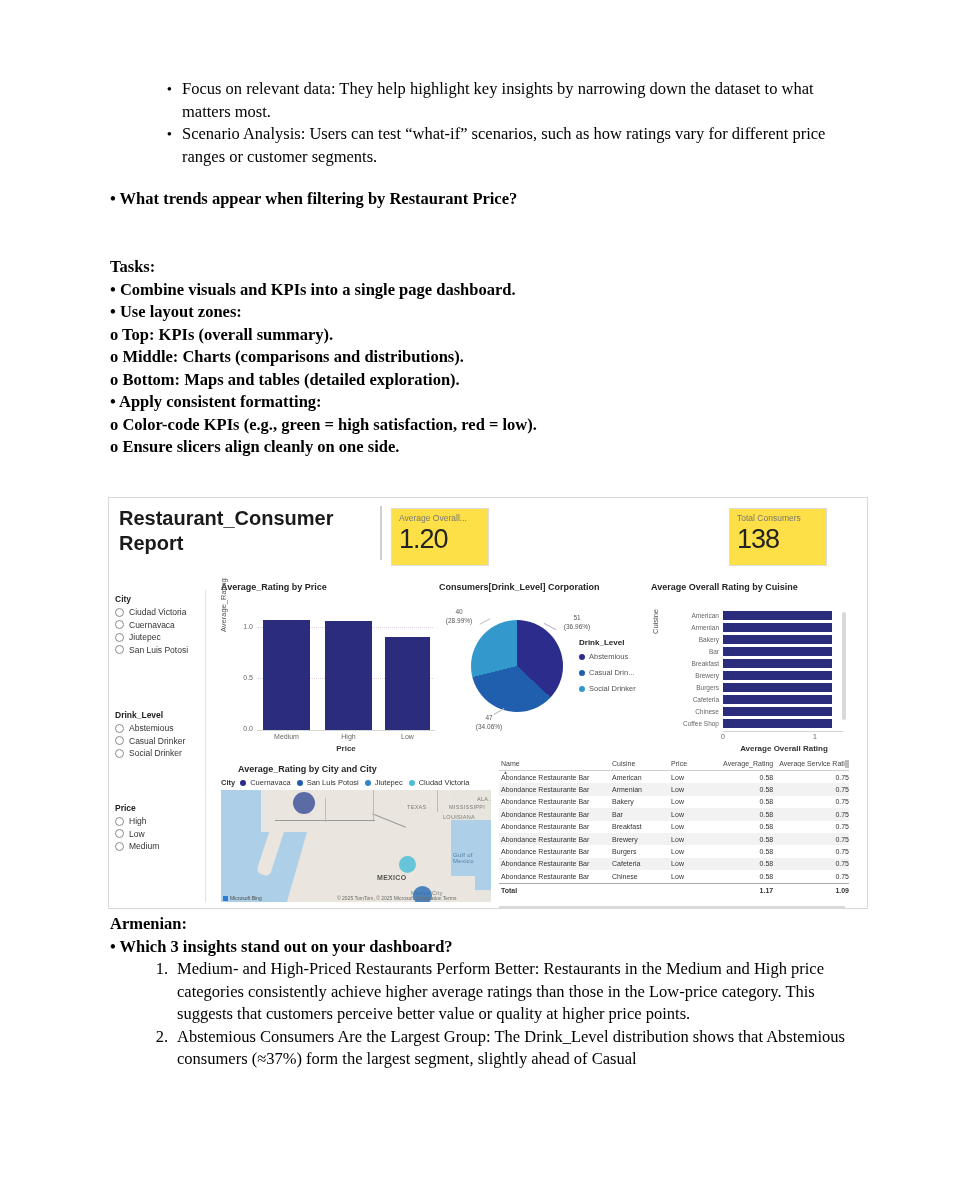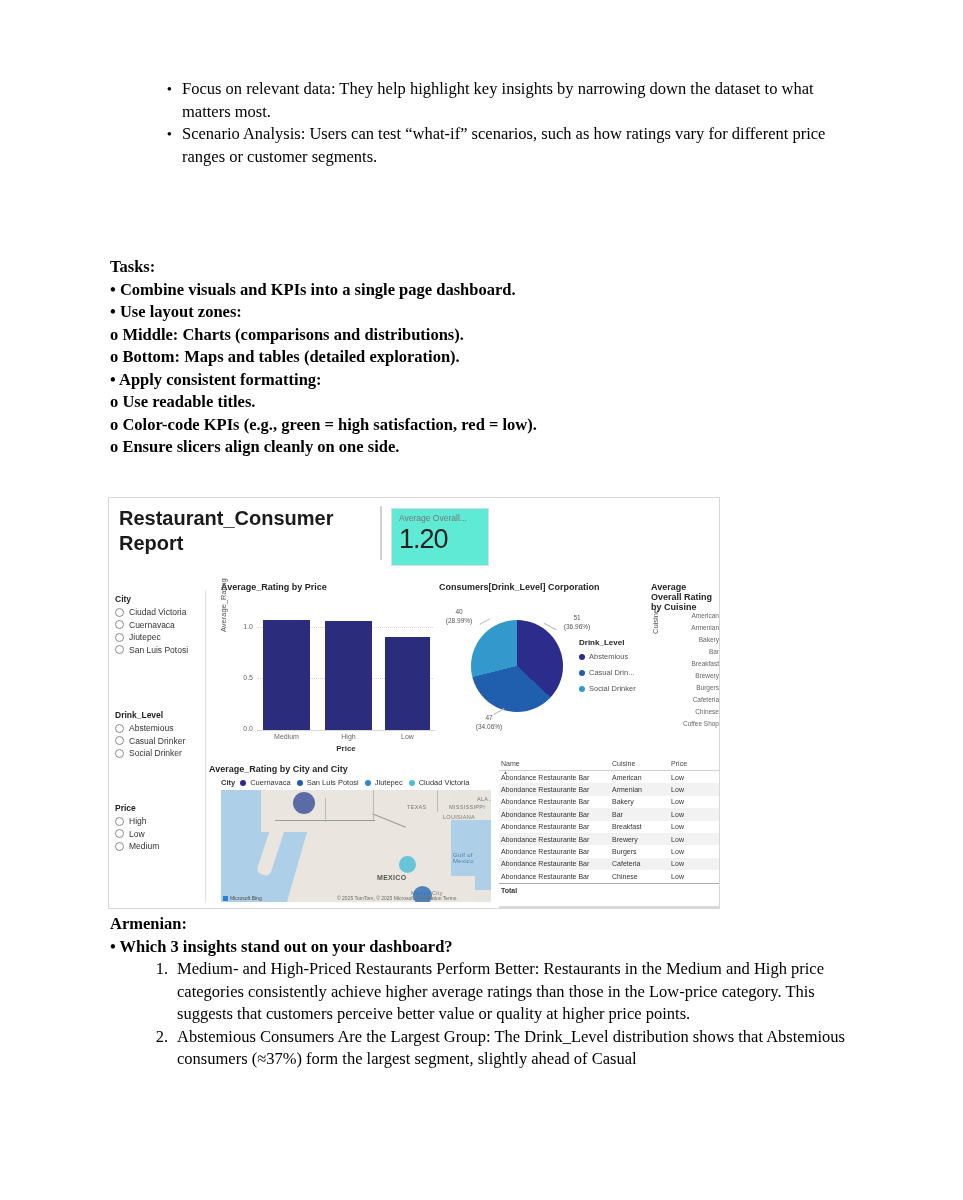--- a/index.html
+++ b/index.html
@@ -17,31 +17,31 @@
 
   .bold-line{font-weight:bold;font-size:16.5px;line-height:22.5px;}
 
   ol.numbered{margin:0;padding:0;list-style:none;}
   .num-row{display:flex;align-items:flex-start;}
   .num-mark{width:58px;flex:0 0 58px;text-align:right;padding-right:9px;
             font-size:16.5px;line-height:22.5px;}
   .num-text{font-size:16.5px;line-height:22.5px;}
 
   
-  .dash{position:absolute;left:108px;top:497px;width:612px;height:412px;
+  .dash{position:absolute;left:108px;top:497px;width:760px;height:412px;
         background:#fff;border:1px solid #d8d8d8;box-sizing:border-box;
         font-family:"Liberation Sans", sans-serif;overflow:hidden;}
 
   
   .dash-title{position:absolute;left:10px;top:8px;width:255px;
         font-size:20px;font-weight:bold;color:#1a1a1a;line-height:25px;
         font-family:"Liberation Sans", sans-serif;}
   .title-sep{position:absolute;left:271px;top:8px;width:2px;height:54px;background:#d0d0d0;}
 
-  .kpi{position:absolute;top:10px;height:56px;border:1px solid #dcdcdc;background:#5eead4;}
+  .kpi{position:absolute;top:10px;height:56px;border:1px solid #dcdcdc;background:#fde047;}
   .kpi-label{position:absolute;left:7px;top:4px;font-size:8.5px;color:#777;
              white-space:nowrap;overflow:hidden;}
   .kpi-value{position:absolute;left:7px;top:15px;font-size:27px;color:#222;
              letter-spacing:-1px;white-space:nowrap;}
 
   
   .slicer{position:absolute;left:6px;font-size:8.5px;color:#333;}
   .slicer-title{font-weight:bold;font-size:8.5px;color:#222;margin-bottom:3px;}
   .slicer-opt{display:flex;align-items:center;margin-bottom:2.5px;}
   .radio{width:7px;height:7px;border:1px solid #8a8a8a;border-radius:50%;
@@ -127,30 +127,31 @@
       <span class="bullet-dot">•</span>
       <span class="bullet-text">Focus on relevant data: They help highlight key insights by narrowing down the dataset to what matters most.</span>
     </li>
     <li class="bullet-row" style="margin-top:0px;">
       <span class="bullet-dot">•</span>
       <span class="bullet-text">Scenario Analysis: Users can test “what-if” scenarios, such as how ratings vary for different price ranges or customer segments.</span>
     </li>
   </ul>
 
   <div style="position:absolute;left:110px;top:188px;width:760px;">
+    <div class="bold-line">• What trends appear when filtering by Restaurant Price?</div>
   </div>
 
   <div style="position:absolute;left:110px;top:256px;width:760px;">
     <div class="bold-line">Tasks:</div>
     <div class="bold-line">• Combine visuals and KPIs into a single page dashboard.</div>
     <div class="bold-line">• Use layout zones:</div>
+    <div class="bold-line">o Top: KPIs (overall summary).</div>
     <div class="bold-line">o Middle: Charts (comparisons and distributions).</div>
     <div class="bold-line">o Bottom: Maps and tables (detailed exploration).</div>
     <div class="bold-line">• Apply consistent formatting:</div>
-    <div class="bold-line">o Use readable titles.</div>
     <div class="bold-line">o Color-code KPIs (e.g., green = high satisfaction, red = low).</div>
     <div class="bold-line">o Ensure slicers align cleanly on one side.</div>
   </div>
 
   <div style="position:absolute;left:110px;top:913px;width:760px;">
     <div class="bold-line">Armenian:</div>
     <div class="bold-line">• Which 3 insights stand out on your dashboard?</div>
   </div>
 
   <ol class="numbered" style="position:absolute;left:110px;top:958px;width:750px;">
@@ -309,21 +310,21 @@
     <div class="cc-cat" style="left:12px;top:126px;width:58px;">Coffee Shop</div>
     <div class="cc-bar" style="left:74px;top:125px;width:109px;"></div>
 
     <div class="cc-axis" style="top:137px;"></div>
     <div class="cc-tick" style="left:72px;top:139px;">0</div>
     <div class="cc-tick" style="left:164px;top:139px;">1</div>
     <div class="cc-xlabel" style="top:150px;">Average Overall Rating</div>
     <div class="cc-scroll"></div>
   </div>
 
-  <div class="ptitle" style="left:100px;top:266px;">Average_Rating by City and City</div>
+  <div class="ptitle" style="left:129px;top:266px;">Average_Rating by City and City</div>
   <div class="mp">
     <div class="mp-leg">
       <span style="font-weight:bold;margin-right:5px;">City</span>
       <span class="dot" style="background:#2c2c8c;"></span>
       <span style="margin-right:6px;">Cuernavaca</span>
       <span class="dot" style="background:#1f5fae;"></span>
       <span style="margin-right:6px;">San Luis Potosi</span>
       <span class="dot" style="background:#2f86c8;"></span>
       <span style="margin-right:6px;">Jiutepec</span>
       <span class="dot" style="background:#4cbcd8;"></span>

